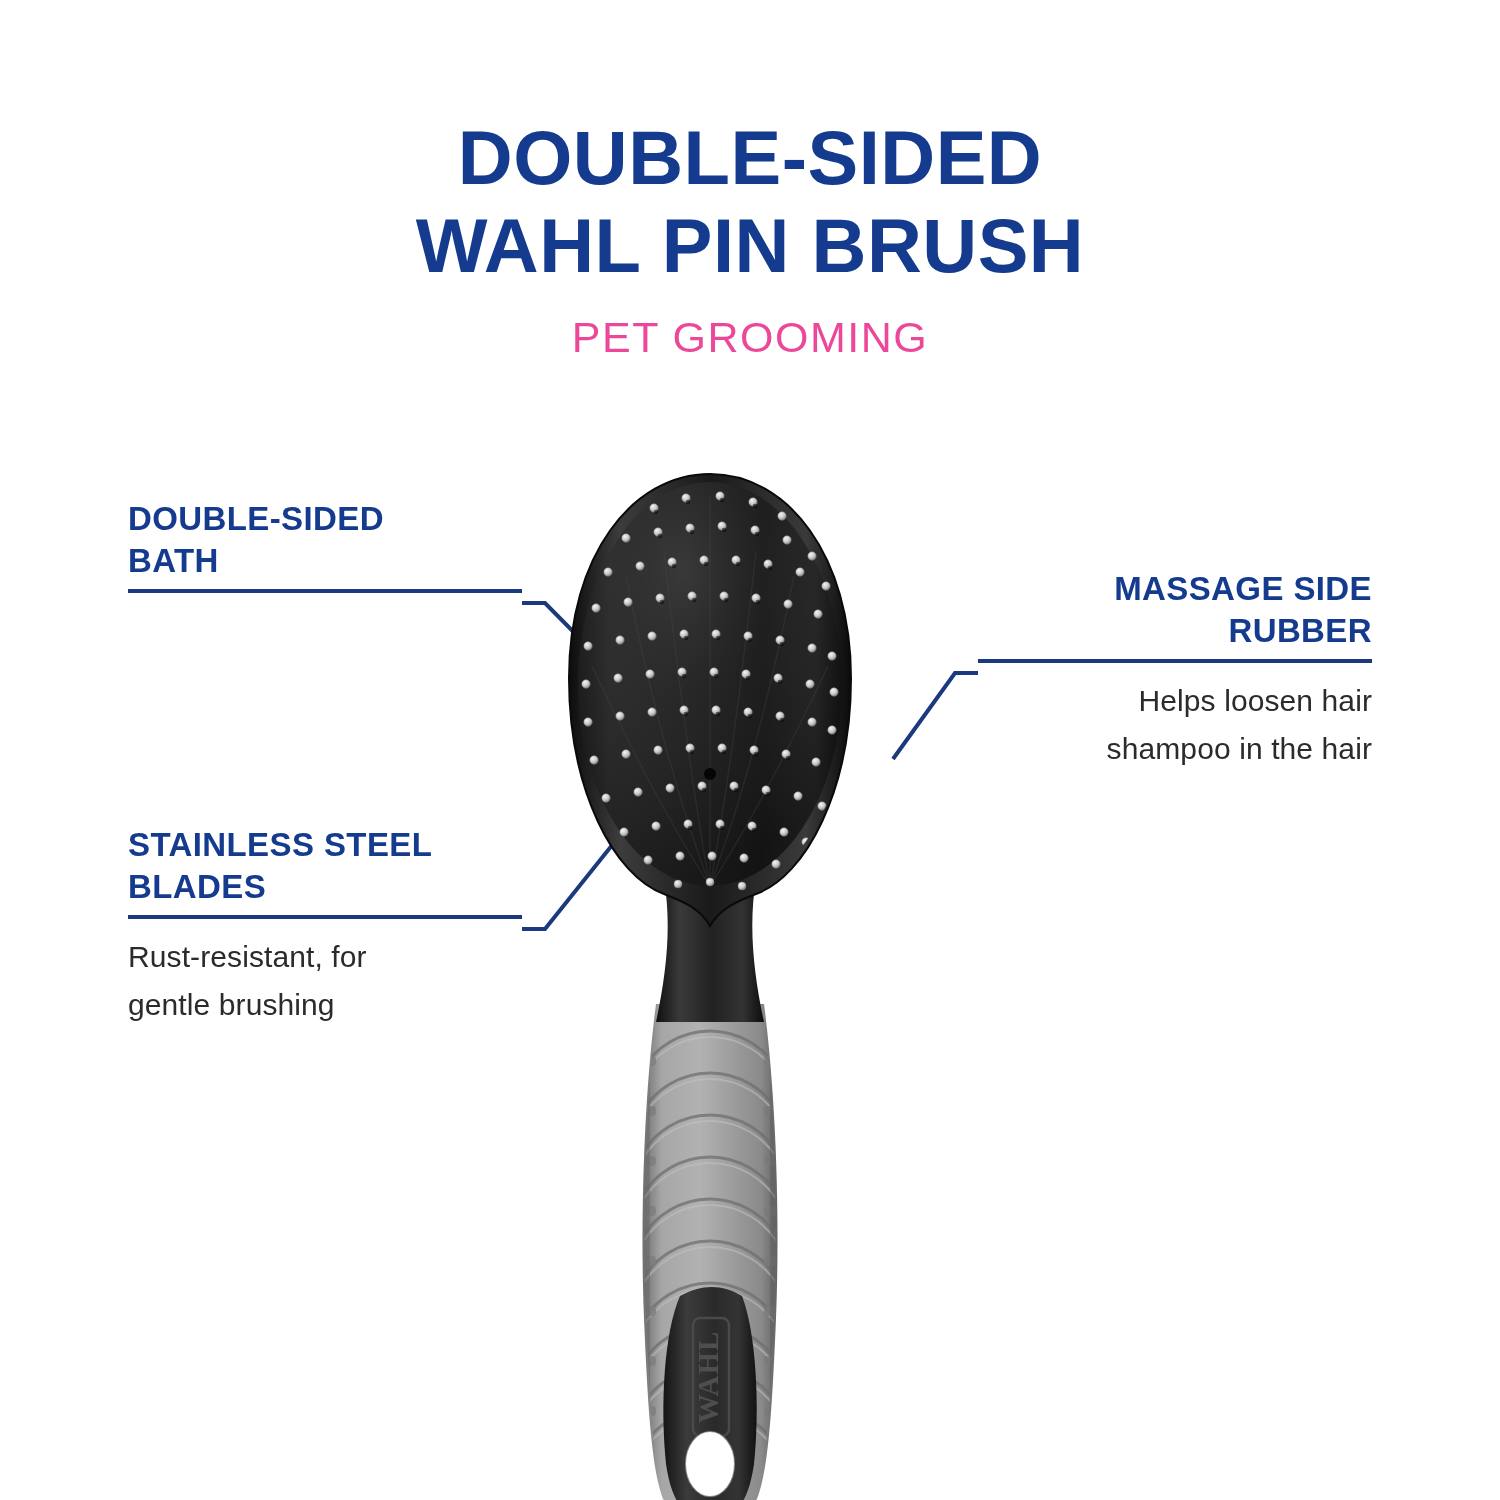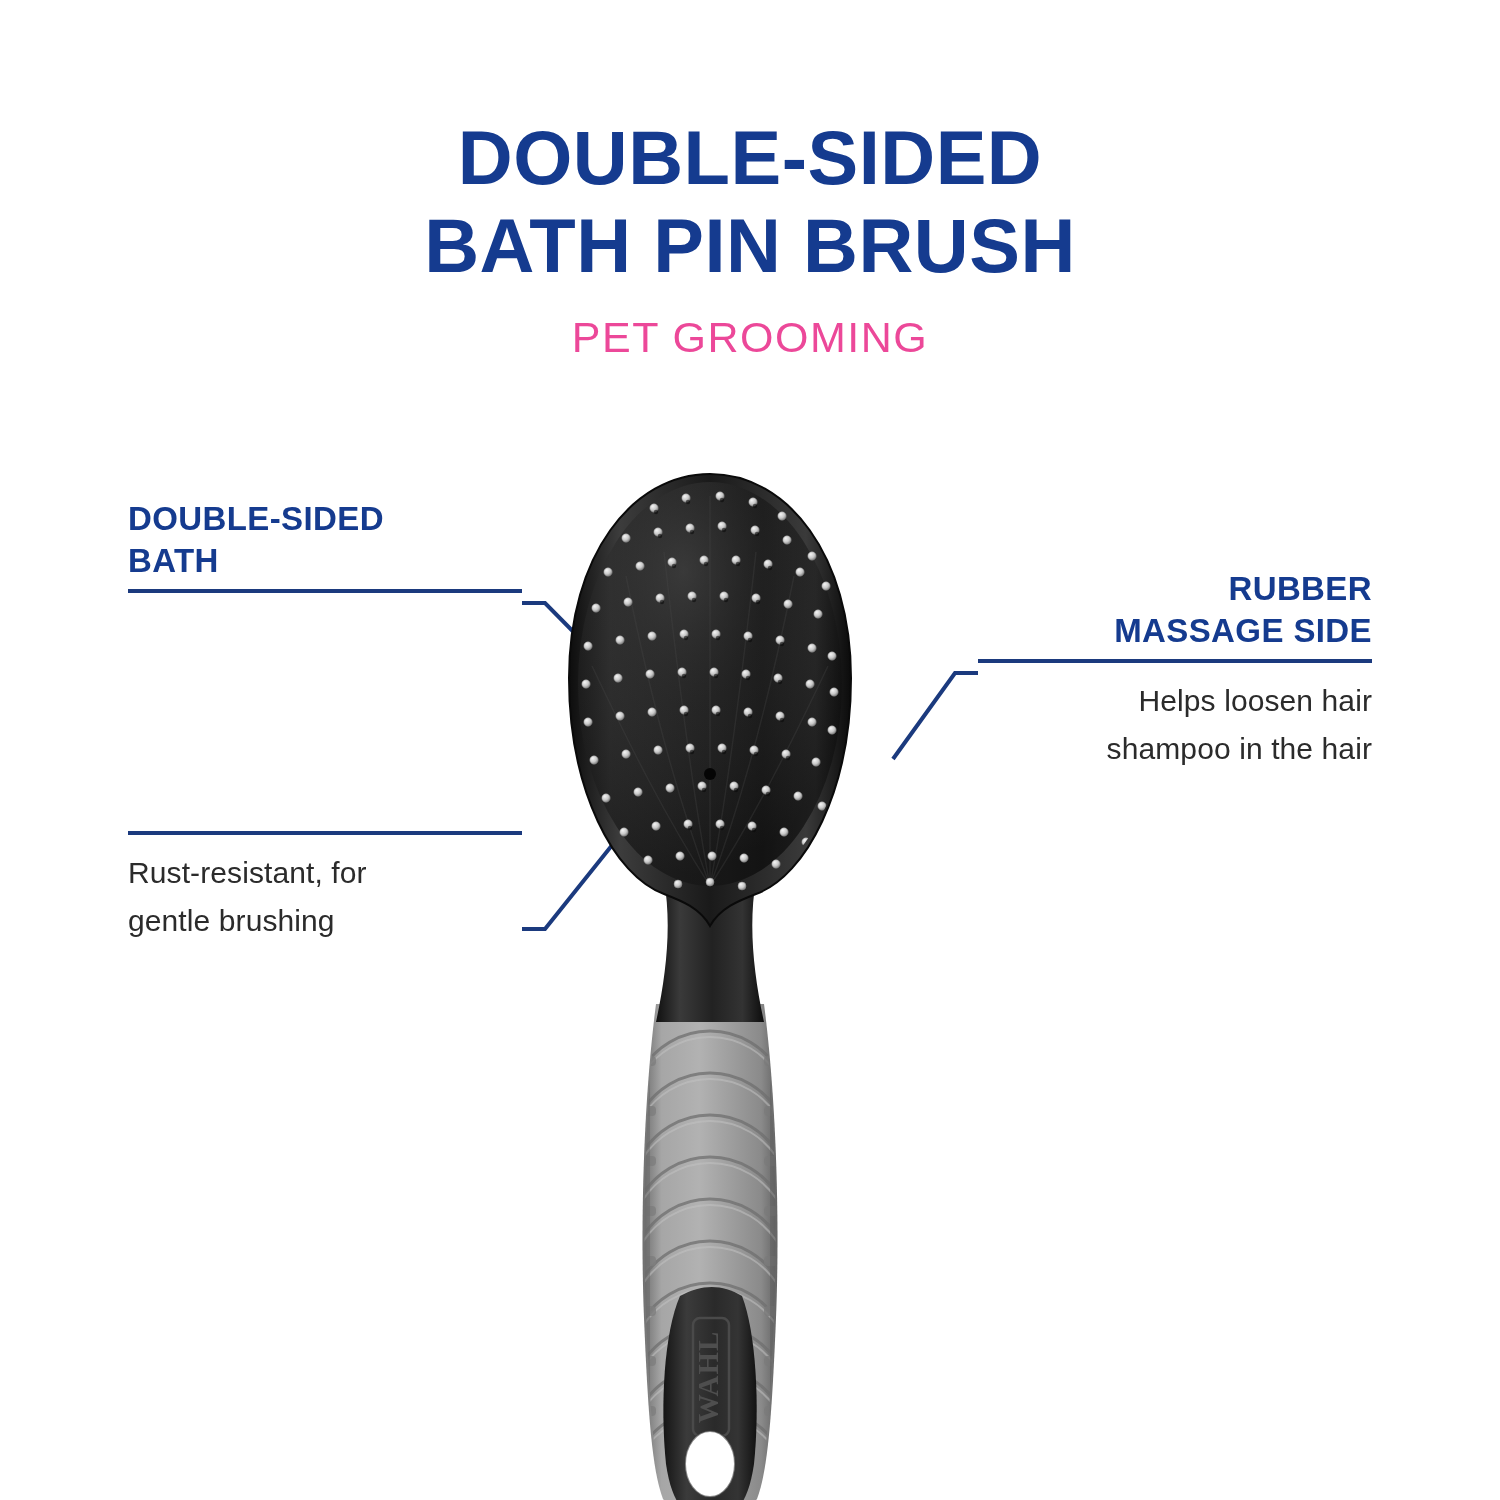--- a/index.html
+++ b/index.html
@@ -92,21 +92,21 @@
   }
   #product svg { display: block; }
 </style>
 </head>
 <body>
 
 <div id="page">
 
   <div class="header">
     <div class="title-line">DOUBLE-SIDED</div>
-    <div class="title-line">BATH PIN BRUSH</div>
+    <div class="title-line">WAHL PIN BRUSH</div>
     <div class="subtitle">PET GROOMING</div>
   </div>
 
   <svg id="connectors" viewBox="0 0 1500 1500" width="1500" height="1500">
 
     <polyline points="522,567 545,567 625,648" fill="none" stroke="#1b3a7e" stroke-width="4"></polyline>
 
     <polyline points="522,893 545,893 625,793" fill="none" stroke="#1b3a7e" stroke-width="4"></polyline>
 
     <polyline points="978,637 955,637 893,723" fill="none" stroke="#1b3a7e" stroke-width="4"></polyline>
@@ -114,31 +114,35 @@
 
   <div class="callout left" id="callout-double-sided">
     <div class="c-head">
       <div>DOUBLE-SIDED</div>
       <div>BATH</div>
     </div>
     <div class="rule"></div>
   </div>
 
   <div class="callout left" id="callout-blades">
+    <div class="c-head">
+      <div>STAINLESS STEEL</div>
+      <div>BLADES</div>
+    </div>
     <div class="rule"></div>
     <div class="c-body">
       <div>Rust-resistant, for</div>
       <div>gentle brushing</div>
     </div>
   </div>
 
   <div class="callout right" id="callout-rubber">
     <div class="c-head">
+      <div>MASSAGE SIDE</div>
       <div>RUBBER</div>
-      <div>MASSAGE SIDE</div>
     </div>
     <div class="rule"></div>
     <div class="c-body">
       <div>Helps loosen hair</div>
       <div>shampoo in the hair</div>
     </div>
   </div>
 
   <div id="product">
     <svg viewBox="0 0 400 1070" width="400" height="1070" xmlns="http://www.w3.org/2000/svg">

